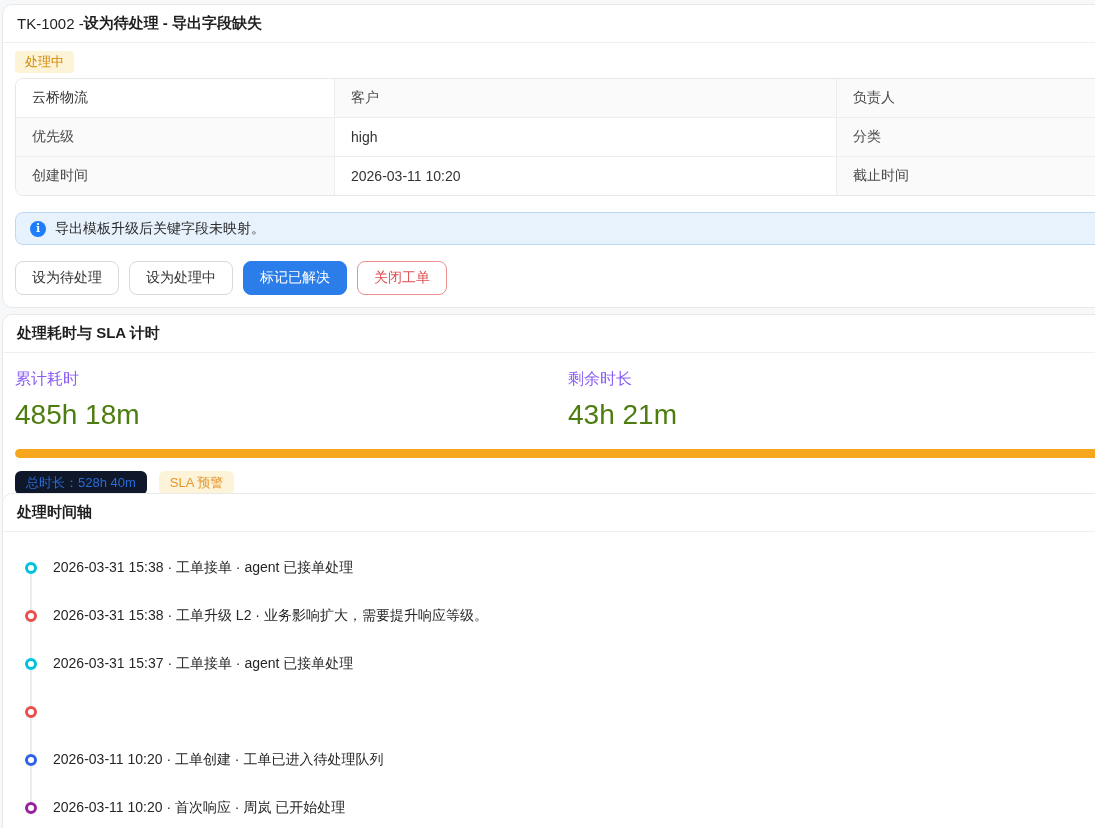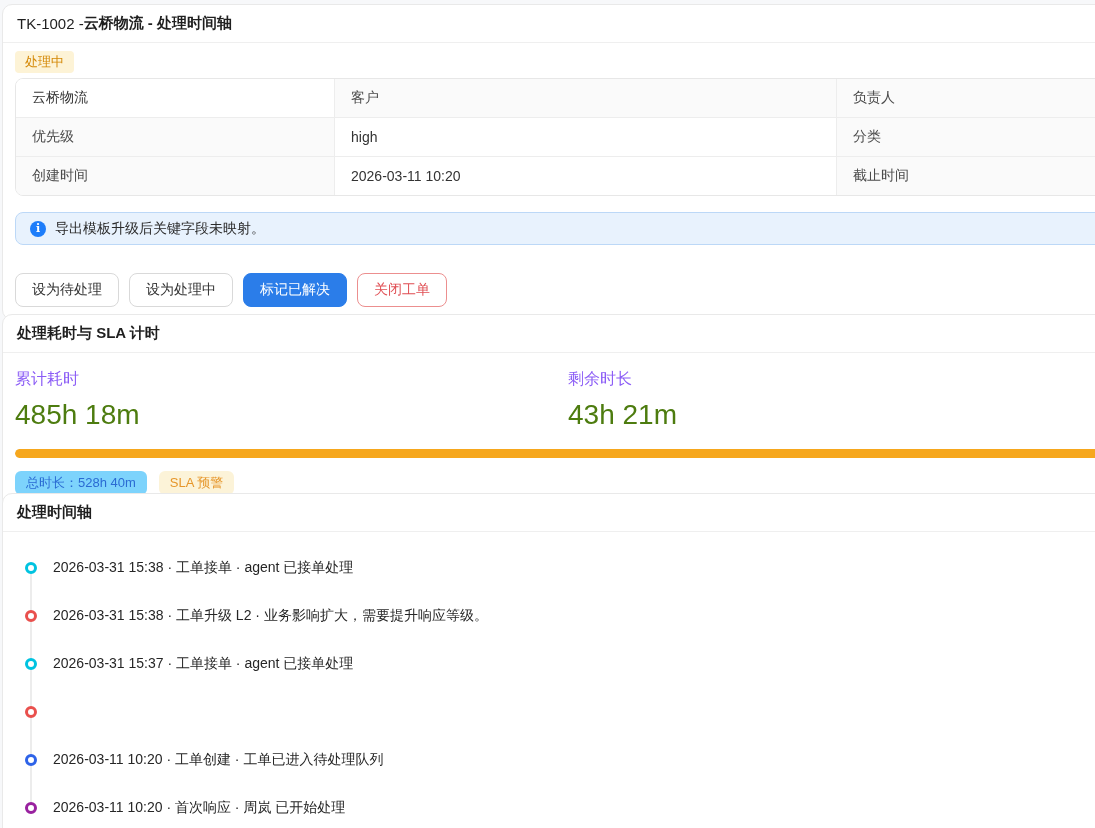--- a/index.html
+++ b/index.html
@@ -107,21 +107,20 @@
     border-radius: 8px;
     font-size: 14px;
     display: inline-flex;
     align-items: center;
     justify-content: center;
     cursor: pointer;
     border: 1px solid #d9d9d9;
     background: #fff;
     color: #333;
     font-family: inherit;
-    margin-top: 12px;
   }
   .btn.primary { background: #2b7de9; border-color: #2b7de9; color: #fff; }
   .btn.danger  { background: #fff; border-color: #ec8f8f; color: #e04f54; }
 
   
   .sla-grid { display: grid; grid-template-columns: 553px 1fr; padding-top: 8px; }
   .metric-label { font-size: 16px; color: #8b5cf6; }
   .metric-value { margin-top: 9px; font-size: 28px; font-weight: 500; color: #4d7c0f; }
   .progress-track {
     margin-top: 18px;
@@ -133,21 +132,21 @@
   }
   .progress-fill { height: 100%; border-radius: 999px; background: #f6a71d; width: 100%; }
   .sla-badges { margin-top: 13px; display: flex; gap: 12px; }
   .pill {
     display: inline-block;
     font-size: 13px;
     line-height: 24px;
     padding: 0 11px;
     border-radius: 6px;
   }
-  .pill.blue { background: #7dd3fc; color: #2a6bd3; }
+  .pill.blue { background: #0f172a; color: #2a6bd3; }
   .pill.warn { background: #fcf3d8; color: #e6962a; }
 
   
   .timeline { position: relative; padding: 4px 0 0 0; list-style: none; }
   .timeline::before {
     content: "";
     position: absolute;
     left: 15px;
     top: 26px;
     bottom: 30px;
@@ -172,21 +171,21 @@
     background: #fff;
     border: 3px solid #999;
   }
 </style>
 </head>
 <body>
 
 <section class="card" id="card-ticket">
   <div class="card-header">
     <span>TK-1002 - </span>
-    <span class="bold">云桥物流 - 处理时间轴</span>
+    <span class="bold">设为待处理 - 导出字段缺失</span>
   </div>
   <div class="card-body">
     <span class="status-badge" style="background: rgb(253, 243, 214); color: rgb(212, 136, 6);">处理中</span>
 
     <div class="info-table">
       <div class="info-row">
         <div class="info-cell value">云桥物流</div>
         <div class="info-cell label">客户</div>
         <div class="info-cell label">负责人</div>
 

